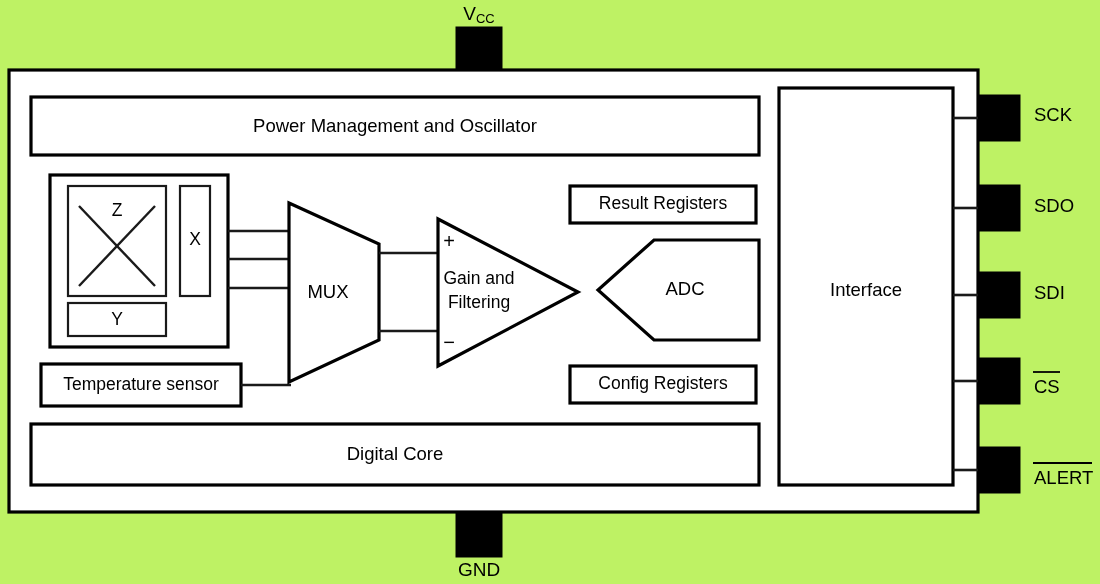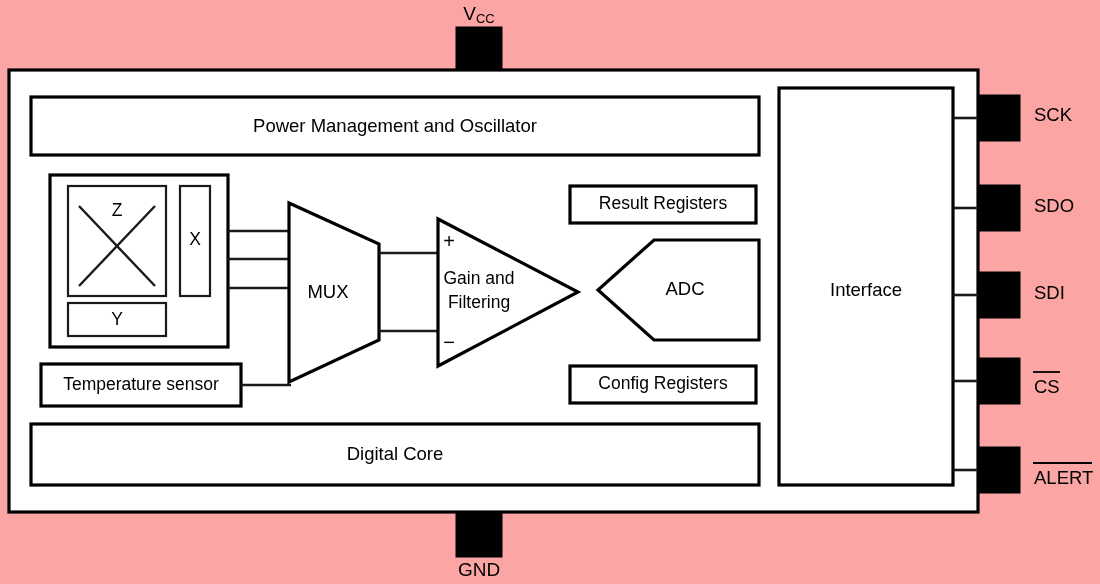--- a/index.html
+++ b/index.html
@@ -8,21 +8,21 @@
     background: #ffffff;
   }
   body {
     font-family: "Liberation Sans", sans-serif;
     color: #000000;
   }
   #stage {
     position: relative;
     width: 1100px;
     height: 584px;
-    background: #fca5a5;
+    background: #bef264;
     overflow: hidden;
   }
   svg#diagram {
     position: absolute;
     left: 0;
     top: 0;
     width: 1100px;
     height: 584px;
     display: block;
   }

